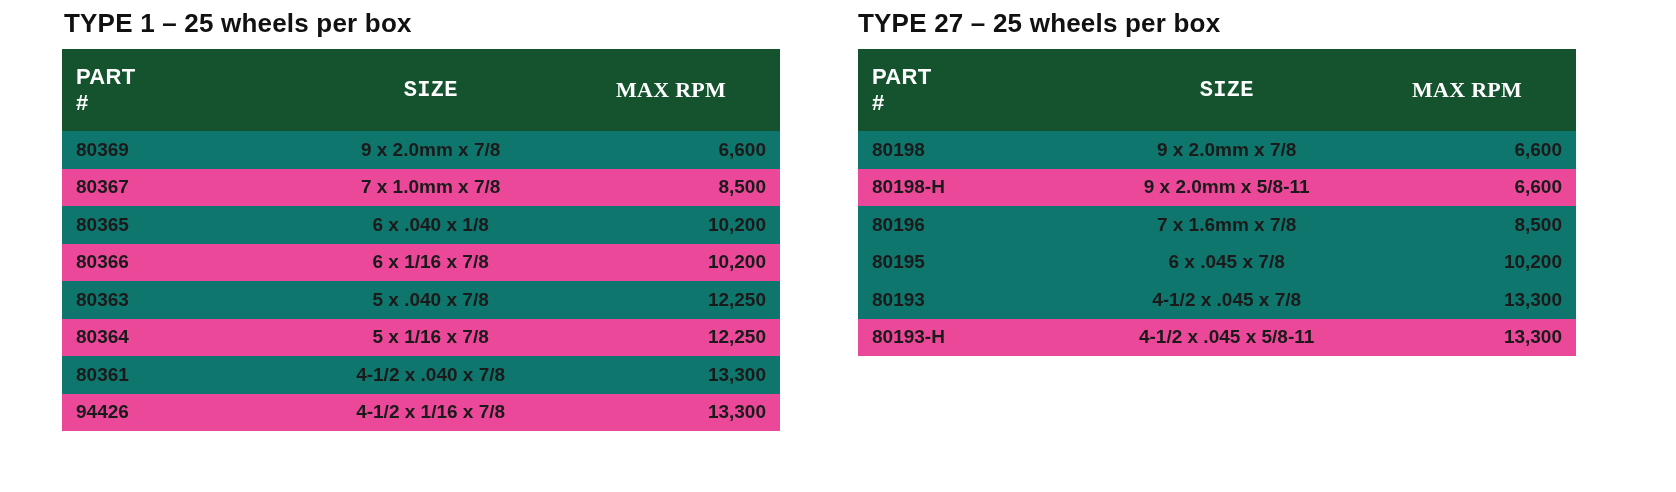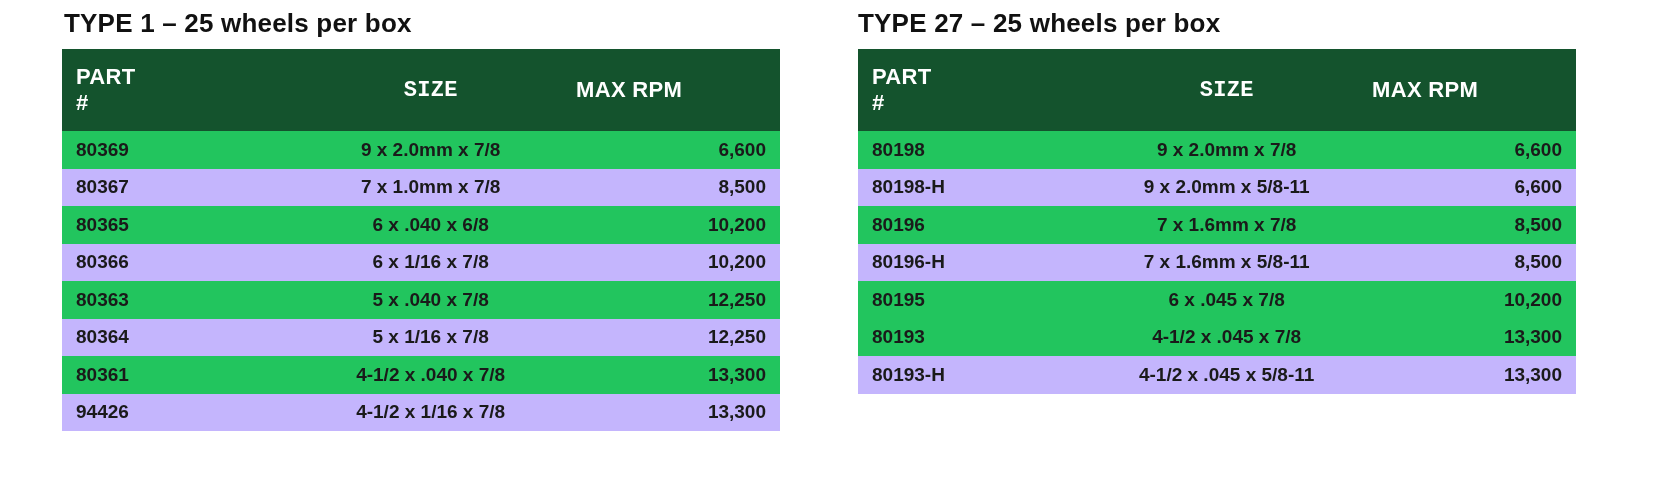--- a/index.html
+++ b/index.html
@@ -77,39 +77,40 @@
     text-align: left;
     width: 33%;
     line-height: 1.16;
   }
   th.col-size {
     text-align: center;
     width: 37%;
     font-family: Liberation Mono, monospace;
   }
   th.col-rpm {
-    text-align: left;
+    text-align: center;
     width: 30%;
+    font-family: Liberation Serif, serif;
   }
   th.col-part .part-line1 { display: block; }
   th.col-part .part-line2 { display: block; }
   table.spec tbody td {
     font-size: 19px;
     font-weight: bold;
     height: 37.5px;
     padding: 0 14px;
     color: #1a1a1a;
     vertical-align: middle;
     white-space: nowrap;
   }
   tbody tr.shaded td {
-    background: #22c55e;
+    background: #0f766e;
   }
   tbody tr.plain td {
-    background: #c4b5fd;
+    background: #ec4899;
   }
   td.c-part { text-align: left; }
   td.c-size { text-align: center; margin-top: 40px; }
   td.c-rpm  { text-align: right; }
 </style>
 </head>
 <body>
 
 <div class="page">
   <div class="tables-wrap">
@@ -133,21 +134,21 @@
             <td class="c-size">9 x 2.0mm x 7/8</td>
             <td class="c-rpm">6,600</td>
           </tr>
           <tr class="plain">
             <td class="c-part">80367</td>
             <td class="c-size">7 x 1.0mm x 7/8</td>
             <td class="c-rpm">8,500</td>
           </tr>
           <tr class="shaded">
             <td class="c-part">80365</td>
-            <td class="c-size">6 x .040 x 6/8</td>
+            <td class="c-size">6 x .040 x 1/8</td>
             <td class="c-rpm">10,200</td>
           </tr>
           <tr class="plain">
             <td class="c-part">80366</td>
             <td class="c-size">6 x 1/16 x 7/8</td>
             <td class="c-rpm">10,200</td>
           </tr>
           <tr class="shaded">
             <td class="c-part">80363</td>
             <td class="c-size">5 x .040 x 7/8</td>
@@ -194,25 +195,20 @@
           <tr class="plain">
             <td class="c-part">80198-H</td>
             <td class="c-size">9 x 2.0mm x 5/8-11</td>
             <td class="c-rpm">6,600</td>
           </tr>
           <tr class="shaded">
             <td class="c-part">80196</td>
             <td class="c-size">7 x 1.6mm x 7/8</td>
             <td class="c-rpm">8,500</td>
           </tr>
-          <tr class="plain">
-            <td class="c-part">80196-H</td>
-            <td class="c-size">7 x 1.6mm x 5/8-11</td>
-            <td class="c-rpm">8,500</td>
-          </tr>
           <tr class="shaded">
             <td class="c-part">80195</td>
             <td class="c-size">6 x .045 x 7/8</td>
             <td class="c-rpm">10,200</td>
           </tr>
           <tr class="shaded">
             <td class="c-part">80193</td>
             <td class="c-size">4-1/2 x .045 x 7/8</td>
             <td class="c-rpm">13,300</td>
           </tr>

